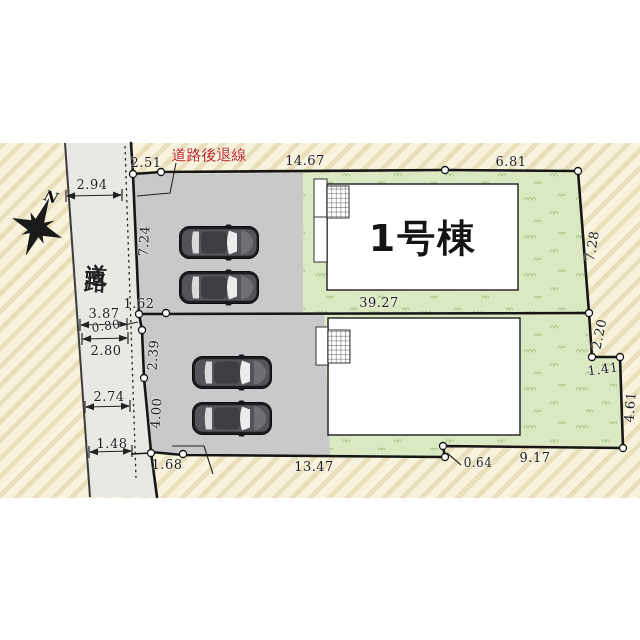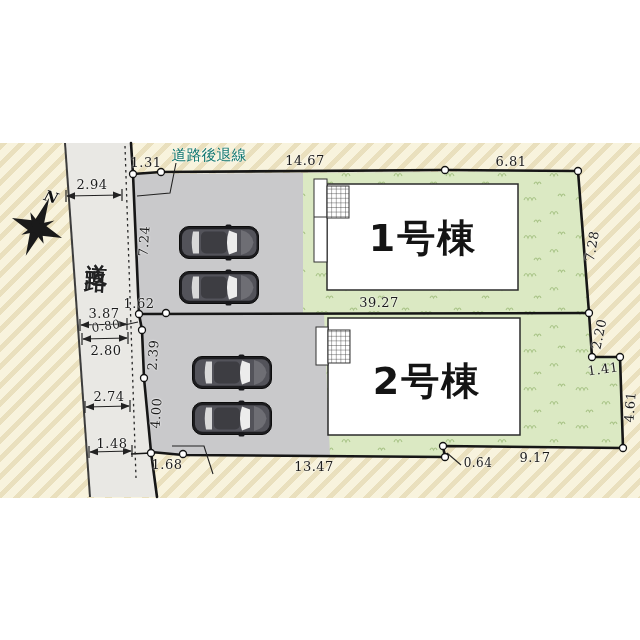--- a/index.html
+++ b/index.html
@@ -7,21 +7,21 @@
           font-family:"DejaVu Serif", serif;}
   .band{position:absolute;left:0;top:143px;width:640px;height:355px;
         background-color:#f8f3dd;
         background-image:repeating-linear-gradient(135deg, rgba(210,192,138,.38) 0 5px, rgba(0,0,0,0) 5px 13px);}
   svg.plan{position:absolute;left:0;top:0;width:640px;height:640px;}
   .label{position:absolute;transform:translate(-50%,-50%);white-space:nowrap;color:#1c1c1c;
          text-shadow:0 0 2px rgba(255,255,255,.85),0 0 2px rgba(255,255,255,.85);}
   .dim{font-size:13px;letter-spacing:.5px;}
   .dim-sm{font-size:12px;}
   .jp{font-family:"DejaVu Sans", sans-serif;}
-  .note{font-size:15px;color:#0f766e;}
+  .note{font-size:15px;color:#b91c1c;}
   .bldg{font-size:38px;font-weight:700;color:#141414;letter-spacing:2px;text-shadow:none;}
   .road-name{writing-mode:vertical-rl;font-size:23px;font-weight:700;letter-spacing:6px;color:#222;}
   .north{font-size:15px;font-weight:700;font-style:italic;color:#111;}
 </style>
 </head>
 <body>
 
 <div class="canvas">
 
   <div class="band"></div>
@@ -152,35 +152,34 @@
   <div class="label jp road-name" style="left:99px;top:251px;transform:translate(-50%,-50%) rotate(4deg)">道路</div>
 
   <div class="label jp note" style="left:209px;top:155px">道路後退線</div>
 
   <div class="label dim" style="left:92px;top:184px">2.94</div>
   <div class="label dim" style="left:104px;top:313px">3.87</div>
   <div class="label dim" style="left:106px;top:350px">2.80</div>
   <div class="label dim" style="left:109px;top:396px">2.74</div>
   <div class="label dim" style="left:112px;top:443px">1.48</div>
 
-  <div class="label dim" style="left:146px;top:162px">1.31</div>
+  <div class="label dim" style="left:146px;top:162px">2.51</div>
   <div class="label dim" style="left:305px;top:160px">14.67</div>
   <div class="label dim" style="left:511px;top:161px">6.81</div>
   <div class="label dim" style="left:144px;top:241px;transform:translate(-50%,-50%) rotate(-86deg)">7.24</div>
   <div class="label dim" style="left:592px;top:246px;transform:translate(-50%,-50%) rotate(-80deg)">7.28</div>
   <div class="label dim" style="left:139px;top:303px">1.62</div>
   <div class="label dim" style="left:379px;top:302px">39.27</div>
 
   <div class="label dim dim-sm" style="left:106px;top:326px;transform:translate(-50%,-50%) rotate(-8deg)">0.80</div>
   <div class="label dim" style="left:153px;top:355px;transform:translate(-50%,-50%) rotate(-86deg)">2.39</div>
   <div class="label dim" style="left:156px;top:413px;transform:translate(-50%,-50%) rotate(-86deg)">4.00</div>
   <div class="label dim" style="left:599px;top:334px;transform:translate(-50%,-50%) rotate(-78deg)">2.20</div>
   <div class="label dim" style="left:603px;top:369px;transform:translate(-50%,-50%) rotate(-8deg)">1.41</div>
   <div class="label dim" style="left:630px;top:407px;transform:translate(-50%,-50%) rotate(-85deg)">4.61</div>
   <div class="label dim" style="left:167px;top:464px">1.68</div>
   <div class="label dim" style="left:314px;top:466px">13.47</div>
   <div class="label dim dim-sm" style="left:478px;top:463px">0.64</div>
   <div class="label dim" style="left:535px;top:457px">9.17</div>
 
   <div class="label jp bldg" style="left:423px;top:238px">1号棟</div>
-  <div class="label jp bldg" style="left:427px;top:381px">2号棟</div>
 
 </div>
 
 </body></html>

